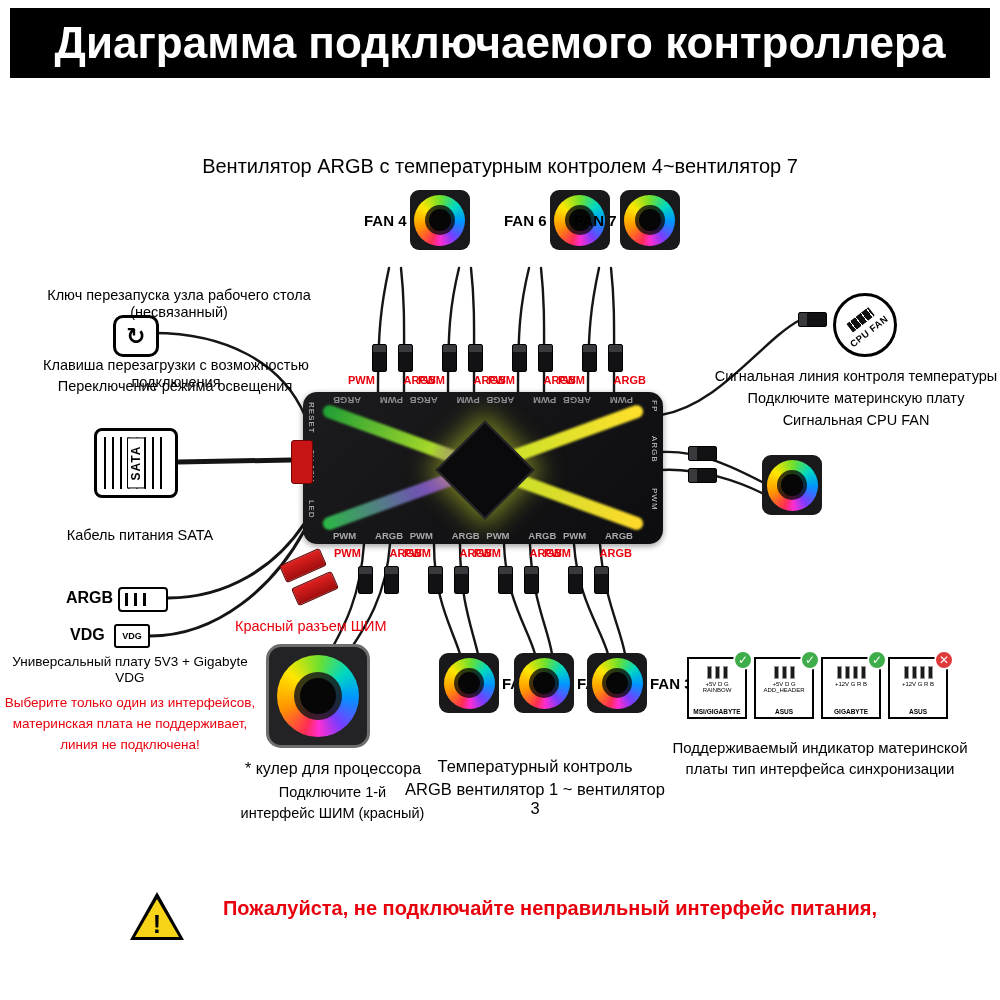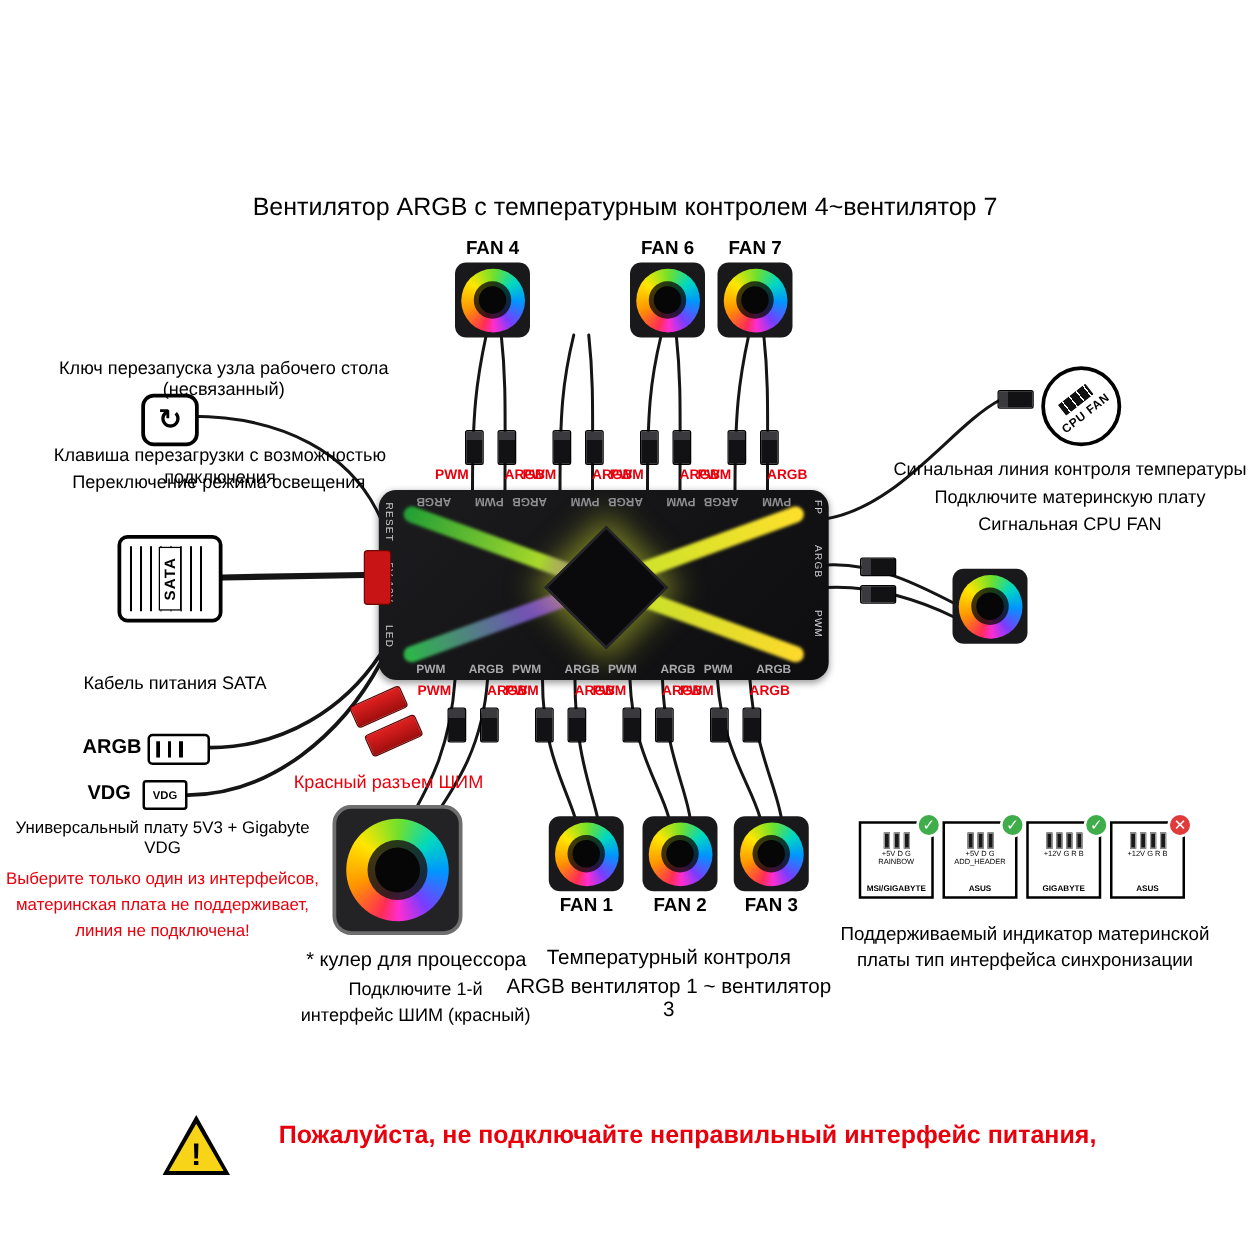--- a/index.html
+++ b/index.html
@@ -3,21 +3,21 @@
 <meta charset="utf-8">
 <style>
   html,body{margin:0;padding:0;background:#fff;}
   .stage{position:relative;width:1000px;height:1000px;background:#fff;font-family:"Liberation Sans",sans-serif;color:#000;overflow:hidden;}
   .wires{position:absolute;left:0;top:0;z-index:1;}
   .title-bar{position:absolute;left:10px;top:8px;width:980px;height:70px;background:#000;display:flex;align-items:center;justify-content:center;z-index:3;}
   .title-bar .t{color:#fff;font-size:44px;font-weight:bold;white-space:nowrap;}
   .subtitle{position:absolute;left:190px;top:155px;width:620px;text-align:center;font-size:20px;z-index:3;}
   .note{position:absolute;z-index:4;font-size:14.5px;text-align:center;line-height:1.15;}
   .red{color:#e8000d;}
-  .fan-unit{position:absolute;display:flex;flex-direction:column;align-items:center;gap:3px;z-index:3;justify-content:center;}
+  .fan-unit{position:absolute;display:flex;align-items:center;gap:3px;z-index:3;justify-content:center;}
   .fan-label{font-size:15px;font-weight:bold;}
   .fan{width:60px;height:60px;background:#19191b;border-radius:9px;position:relative;display:flex;align-items:center;justify-content:center;}
   .fan-ring{width:51px;height:51px;border-radius:50%;background:conic-gradient(from 200deg,#ff2d55,#ff9500 14%,#ffe600 30%,#6fe02d 45%,#00d8c0 58%,#0096ff 70%,#7a3cff 84%,#ff2dd0 94%,#ff2d55);}
   .fan-hub{position:absolute;width:22px;height:22px;border-radius:50%;background:#060606;box-shadow:0 0 0 4px rgba(10,10,10,.78);}
   .cooler .fan{width:98px;height:98px;border-radius:15px;border:3px solid #6e6e6e;background:#232325;}
   .cooler .fan-ring{width:82px;height:82px;}
   .cooler .fan-hub{width:36px;height:36px;box-shadow:0 0 0 6px rgba(25,25,25,.85);}
   .controller{position:absolute;left:303px;top:392px;width:360px;height:152px;background:linear-gradient(135deg,#1c1c1e,#0d0d0f);border-radius:14px;z-index:2;overflow:hidden;box-shadow:0 2px 6px rgba(0,0,0,.4);}
   .x-arm{position:absolute;left:10px;top:69px;width:340px;height:13px;border-radius:7px;filter:blur(1.2px);}
   .arm1{transform:rotate(20deg);background:linear-gradient(90deg,#1f9e35,#a6d82b 34%,#7a2bd9 47%,#c9e02b 60%,#ffd92b);}
@@ -85,20 +85,23 @@
       <path d="M153 333 C225 333 282 362 305 416"></path>
       <path d="M168 598 C228 598 276 566 304 524" stroke-width="3"></path>
       <path d="M150 636 C218 636 274 586 304 531" stroke-width="3"></path>
       <path d="M178 462 L291 460" stroke-width="5"></path>
       <path d="M661 415 C720 405 762 340 800 320"></path>
       <path d="M661 452 C700 450 735 468 764 483"></path>
       <path d="M661 470 C700 468 738 481 764 494"></path>
     </g>
   </svg>
 
+  <div class="title-bar">
+    <div class="t">Диаграмма подключаемого контроллера</div>
+  </div>
 
   <div class="subtitle">Вентилятор ARGB с температурным контролем 4~вентилятор 7</div>
 
   <div class="fan-unit" style="left:364px;top:190px">
     <div class="fan-label">FAN 4</div>
     <div class="fan">
         <div class="fan-ring"></div>
         <div class="fan-hub"></div>
       </div>
   </div>
@@ -264,21 +267,21 @@
   <div class="note" style="left:0;top:287px;width:358px">Ключ перезапуска узла рабочего стола (несвязанный)</div>
   <div class="reset-icon">↻</div>
   <div class="note" style="left:0;top:357px;width:352px">Клавиша перезагрузки с возможностью подключения</div>
   <div class="note" style="left:10px;top:378px;width:330px">Переключение режима освещения</div>
 
   <div class="sata-conn">
     <div class="sata-comb"></div>
     <div class="sata-text">SATA</div>
   </div>
   <div class="sata-red-plug"></div>
-  <div class="note" style="left:55px;top:539px;width:170px">Кабель питания SATA</div>
+  <div class="note" style="left:55px;top:527px;width:170px">Кабель питания SATA</div>
 
   <div class="side-label" style="left:66px;top:589px">ARGB</div>
   <div class="argb-plug">
       <div class="argb-pins"></div>
     </div>
   <div class="side-label" style="left:70px;top:626px">VDG</div>
   <div class="vdg-plug">VDG</div>
 
   <div class="note" style="left:0;top:654px;width:260px;font-size:13.5px">Универсальный плату 5V3 + Gigabyte VDG</div>
   <div class="note red" style="left:0;top:695px;width:260px;font-size:13.5px">Выберите только один из интерфейсов,</div>
@@ -291,21 +294,21 @@
       <div class="cpufan-text">CPU FAN</div>
     </div>
   </div>
   <div class="note" style="left:712px;top:368px;width:288px">Сигнальная линия контроля температуры</div>
   <div class="note" style="left:712px;top:390px;width:288px">Подключите материнскую плату</div>
   <div class="note" style="left:712px;top:412px;width:288px">Сигнальная CPU FAN</div>
 
   <div class="note" style="left:233px;top:760px;width:200px;font-size:16px">* кулер для процессора</div>
   <div class="note" style="left:255px;top:784px;width:155px">Подключите 1-й</div>
   <div class="note" style="left:240px;top:805px;width:185px">интерфейс ШИМ (красный)</div>
-  <div class="note" style="left:435px;top:757px;width:200px;font-size:16.5px">Температурный контроля</div>
+  <div class="note" style="left:435px;top:757px;width:200px;font-size:16.5px">Температурный контроль</div>
   <div class="note" style="left:405px;top:780px;width:260px;font-size:16.5px">ARGB вентилятор 1 ~ вентилятор 3</div>
 
   <div class="mb-box" style="left:687px">
     <div class="mb-status ok">✓</div>
     <div class="mb-pins">
         <i></i>
         <i></i>
         <i></i>
       </div>
     <div class="mb-pinlabel">+5V D G</div>

